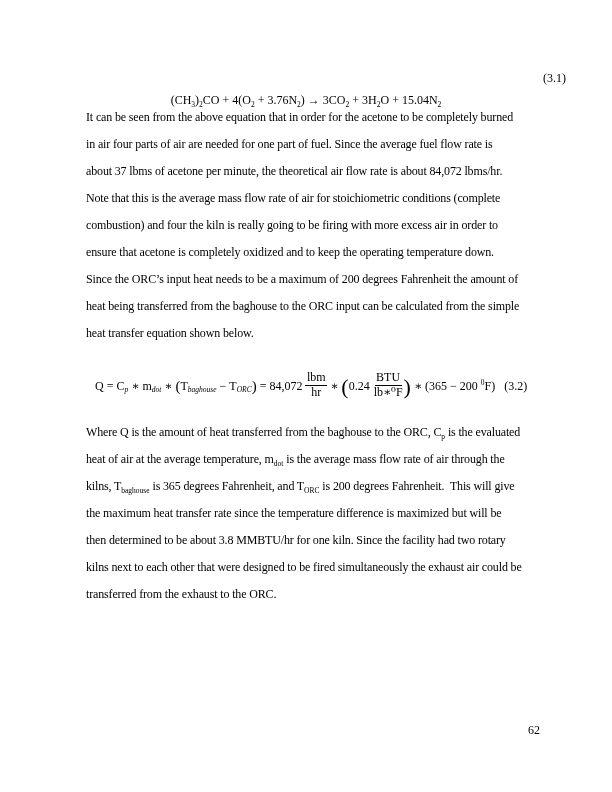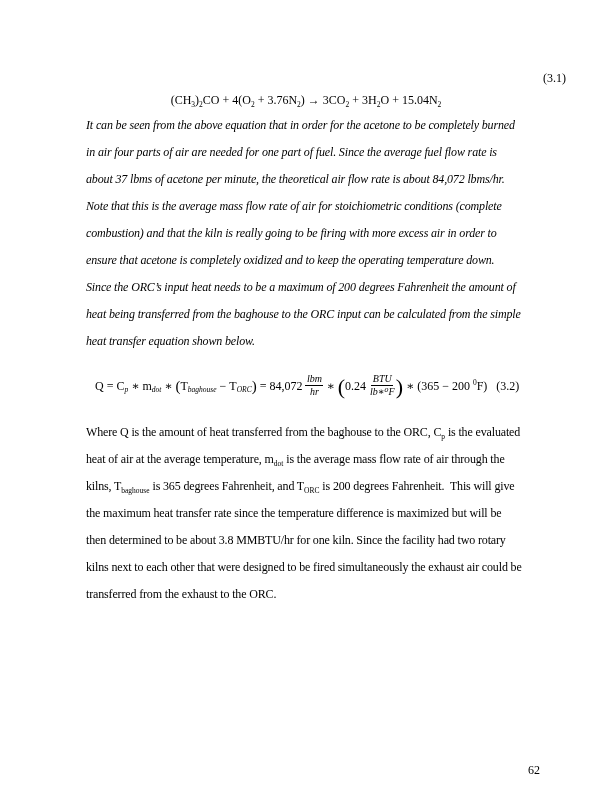--- a/index.html
+++ b/index.html
@@ -54,73 +54,71 @@
   .eq-row-2 .eq-number {
     margin-left: 9px;
     text-align: center;
   }
   
   .para {
     position: absolute;
     left: 86px;
     letter-spacing: -0.15px;
   }
-  .para-1 { top: 112px; font-style: italic; }
+  .para-1 { top: 104px; }
   .para-2 { top: 419px; }
   .line {
     height: 27px;
     line-height: 27px;
     white-space: pre;
   }
   
   .tok-t  { }
   .tok-i  { }
   .tok-sub  { font-size: 7.5px; position: relative; top: 3px; letter-spacing: 0; }
   .tok-isub { font-size: 7.5px; position: relative; top: 3px; font-style: italic; }
   .tok-sup  { font-size: 7.5px; position: relative; top: -4px; }
   .tok-mp   { font-size: 15px; position: relative; top: 0.5px; }
   .tok-bigp { font-size: 22px; position: relative; top: 1px; line-height: 0; font-weight: 300; }
   .tok-frac {
     display: inline-flex;
     flex-direction: column;
     align-items: center;
     vertical-align: middle;
-    font-size: 10px;
-    font-style: italic;
+    font-size: 12px;
     line-height: 1.15;
     position: relative;
     top: -1px;
   }
   .tok-frac .fn { border-bottom: 0.8px solid #000; padding: 0 1.5px; }
   .tok-frac .fd { padding: 0 1px; }
   .page-number {
     position: absolute;
     top: 722px;
     right: 72px;
     font-size: 12px;
     line-height: 16px;
-    margin-top: 40px;
   }
 </style>
 </head>
 <body>
 
 <div class="page">
 
   <div class="eq-row-1">
     <span class="eq-formula"><span class="tok-t">(</span><span class="tok-i">CH</span><span class="tok-sub">3</span><span class="tok-t">)</span><span class="tok-sub">2</span><span class="tok-i">CO</span><span class="tok-t"> + 4(</span><span class="tok-i">O</span><span class="tok-sub">2</span><span class="tok-t"> + 3.76</span><span class="tok-i">N</span><span class="tok-sub">2</span><span class="tok-t">) → 3</span><span class="tok-i">CO</span><span class="tok-sub">2</span><span class="tok-t"> + 3</span><span class="tok-i">H</span><span class="tok-sub">2</span><span class="tok-i">O</span><span class="tok-t"> + 15.04</span><span class="tok-i">N</span><span class="tok-sub">2</span></span>
     <span class="eq-number">(3.1)</span>
   </div>
 
   <div class="para para-1">
       <div class="line"><span class="tok-t">It can be seen from the above equation that in order for the acetone to be completely burned</span></div>
       <div class="line"><span class="tok-t">in air four parts of air are needed for one part of fuel. Since the average fuel flow rate is</span></div>
       <div class="line"><span class="tok-t">about 37 lbms of acetone per minute, the theoretical air flow rate is about 84,072 lbms/hr.</span></div>
       <div class="line"><span class="tok-t">Note that this is the average mass flow rate of air for stoichiometric conditions (complete</span></div>
-      <div class="line"><span class="tok-t">combustion) and that the kiln is really going to be firing with more excess air in order to</span></div>
+      <div class="line"><span class="tok-t">combustion) and four the kiln is really going to be firing with more excess air in order to</span></div>
       <div class="line"><span class="tok-t">ensure that acetone is completely oxidized and to keep the operating temperature down.</span></div>
       <div class="line"><span class="tok-t">Since the ORC’s input heat needs to be a maximum of 200 degrees Fahrenheit the amount of</span></div>
       <div class="line"><span class="tok-t">heat being transferred from the baghouse to the ORC input can be calculated from the simple</span></div>
       <div class="line"><span class="tok-t">heat transfer equation shown below.</span></div>
     </div>
 
   <div class="eq-row-2">
     <span class="eq-formula"><span class="tok-i">Q</span><span class="tok-t"> = </span><span class="tok-i">C</span><span class="tok-isub">p</span><span class="tok-t"> ∗ </span><span class="tok-i">m</span><span class="tok-isub">dot</span><span class="tok-t"> ∗ </span><span class="tok-mp">(</span><span class="tok-i">T</span><span class="tok-isub">baghouse</span><span class="tok-t"> − </span><span class="tok-i">T</span><span class="tok-isub">ORC</span><span class="tok-mp">)</span><span class="tok-t"> = 84,072 </span><span class="tok-frac"><span class="fn">lbm</span><span class="fd">hr</span></span><span class="tok-t"> ∗ </span><span class="tok-bigp">(</span><span class="tok-t">0.24 </span><span class="tok-frac"><span class="fn">BTU</span><span class="fd">lb∗⁰F</span></span><span class="tok-bigp">)</span><span class="tok-t"> ∗ (365 − 200 </span><span class="tok-sup">0</span><span class="tok-i">F</span><span class="tok-t">)</span></span>
     <span class="eq-number">(3.2)</span>
   </div>

